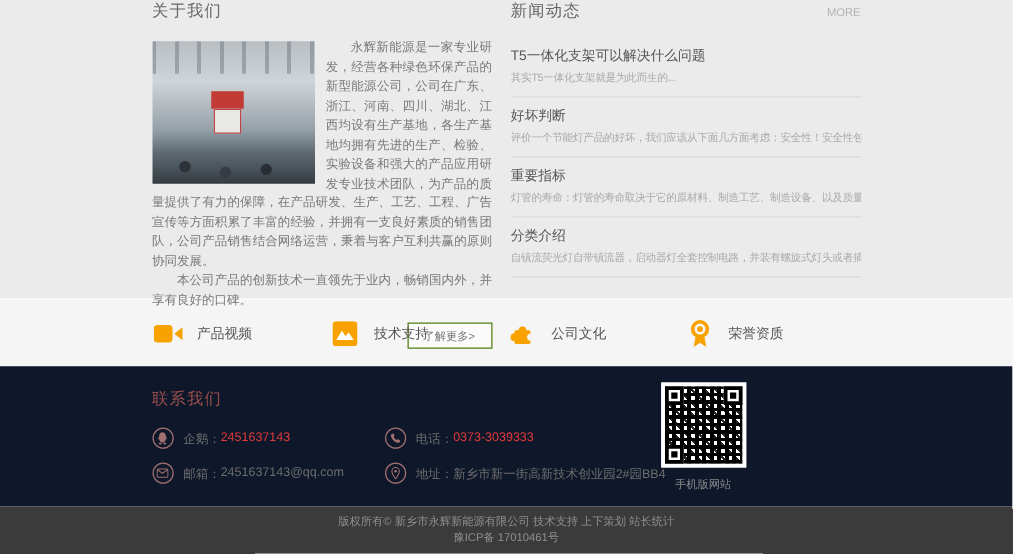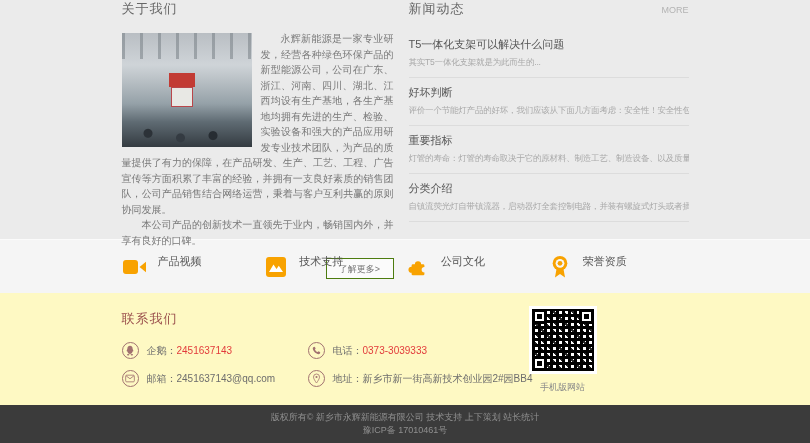--- a/index.html
+++ b/index.html
@@ -44,26 +44,26 @@
   }
 
   .news-list { margin-top:2px; }
   .news-item { padding:7px 0 8px 0; border-bottom:1px solid #dcdcdc; cursor:pointer; }
   .news-item-title { font-size:11px; color:#555; margin:0 0 5px 0; }
   .news-item-sub { font-size:8.5px; color:#a9a9a9; letter-spacing:-.2px; white-space:nowrap; overflow:hidden; }
 
   
   .features { background:#f5f5f5; border-top:1px solid #fbfbfb; height:54px; display:flex; align-items:center; }
   .features .container { display:flex; }
-  .feature { width:142px; display:flex; align-items:flex-start; cursor:pointer; }
+  .feature { width:142px; display:flex; align-items:center; cursor:pointer; }
   .feature-icon { width:26px; height:26px; display:flex; align-items:center; justify-content:center; }
   .feature-label { margin-left:10px; font-size:11px; color:#555; }
 
   
-  .contact { background:#fef9c3; height:112px; padding-top:17px; }
+  .contact { background:#0f172a; height:112px; padding-top:17px; }
   .contact-title { font-size:13px; font-weight:400; color:#9a4f4c; letter-spacing:1px; margin:0 0 14px 0; }
   .contact-line { display:flex; margin-bottom:11px; }
   .contact-item { display:flex; align-items:center; font-size:10px; color:#6d6d6d; }
   .contact-item.first { width:186px; }
   .c-icon { width:17px; height:17px; border:1px solid #a17170; border-radius:50%;
             display:flex; align-items:center; justify-content:center; margin-right:8px; flex:0 0 17px; }
   .red-val { color:#e23b3b; }
 
   .qr-wrap { position:absolute; top:-4px; right:92px; width:68px; text-align:center; }
   .qr {

